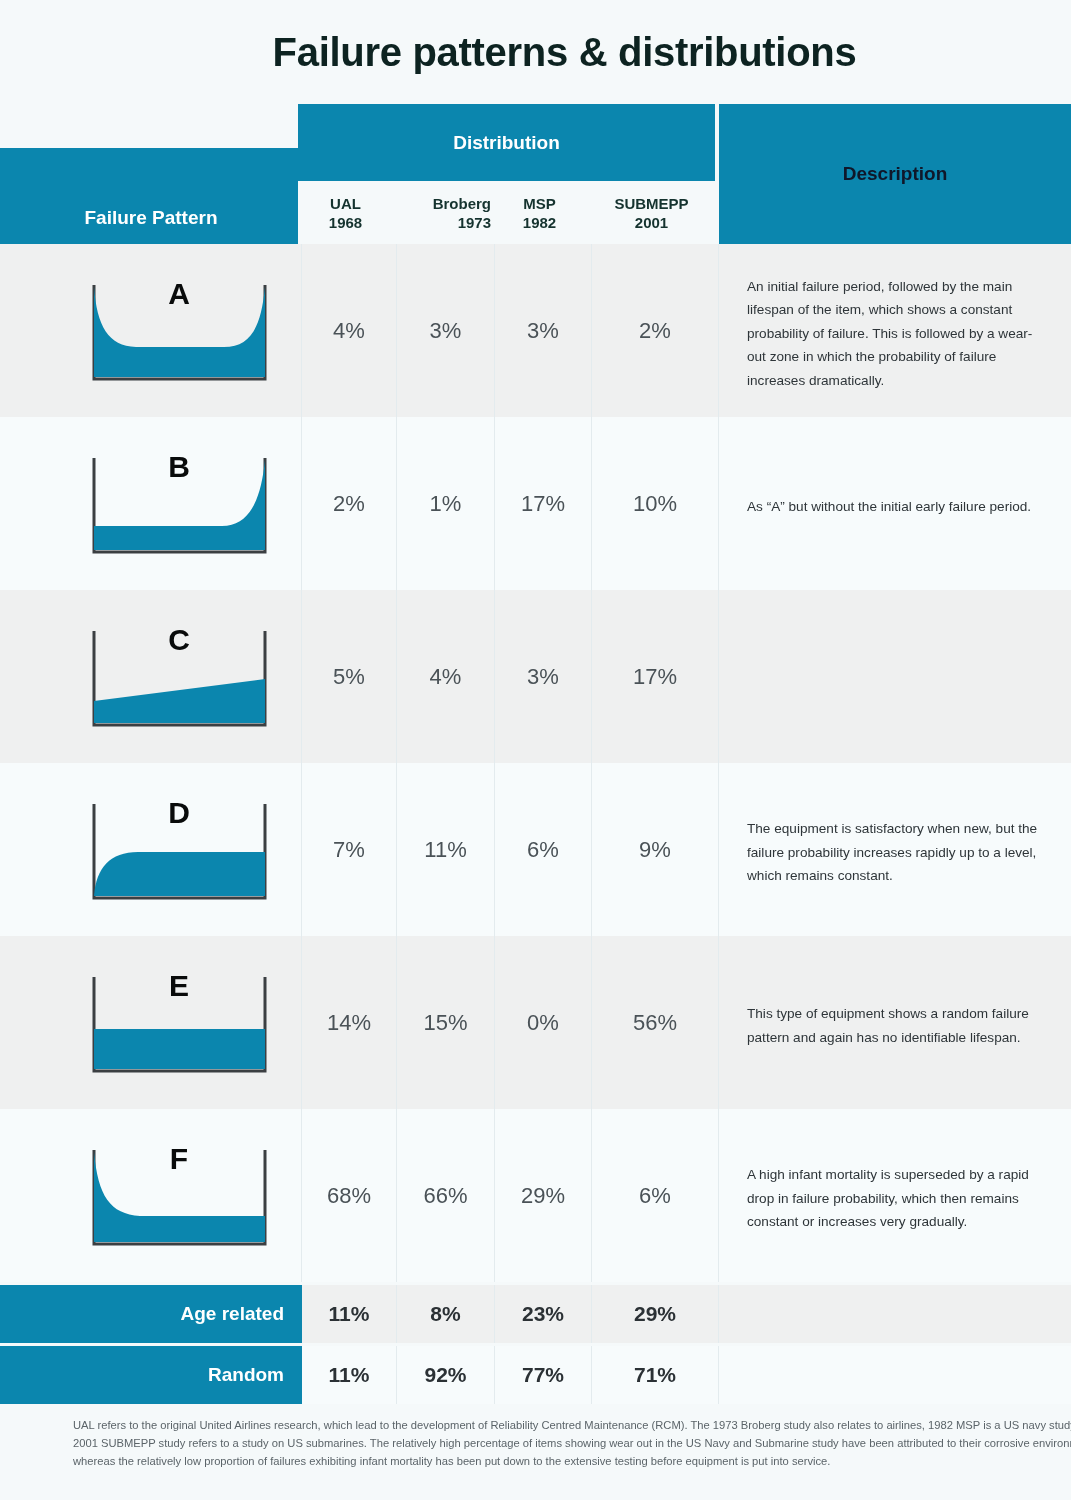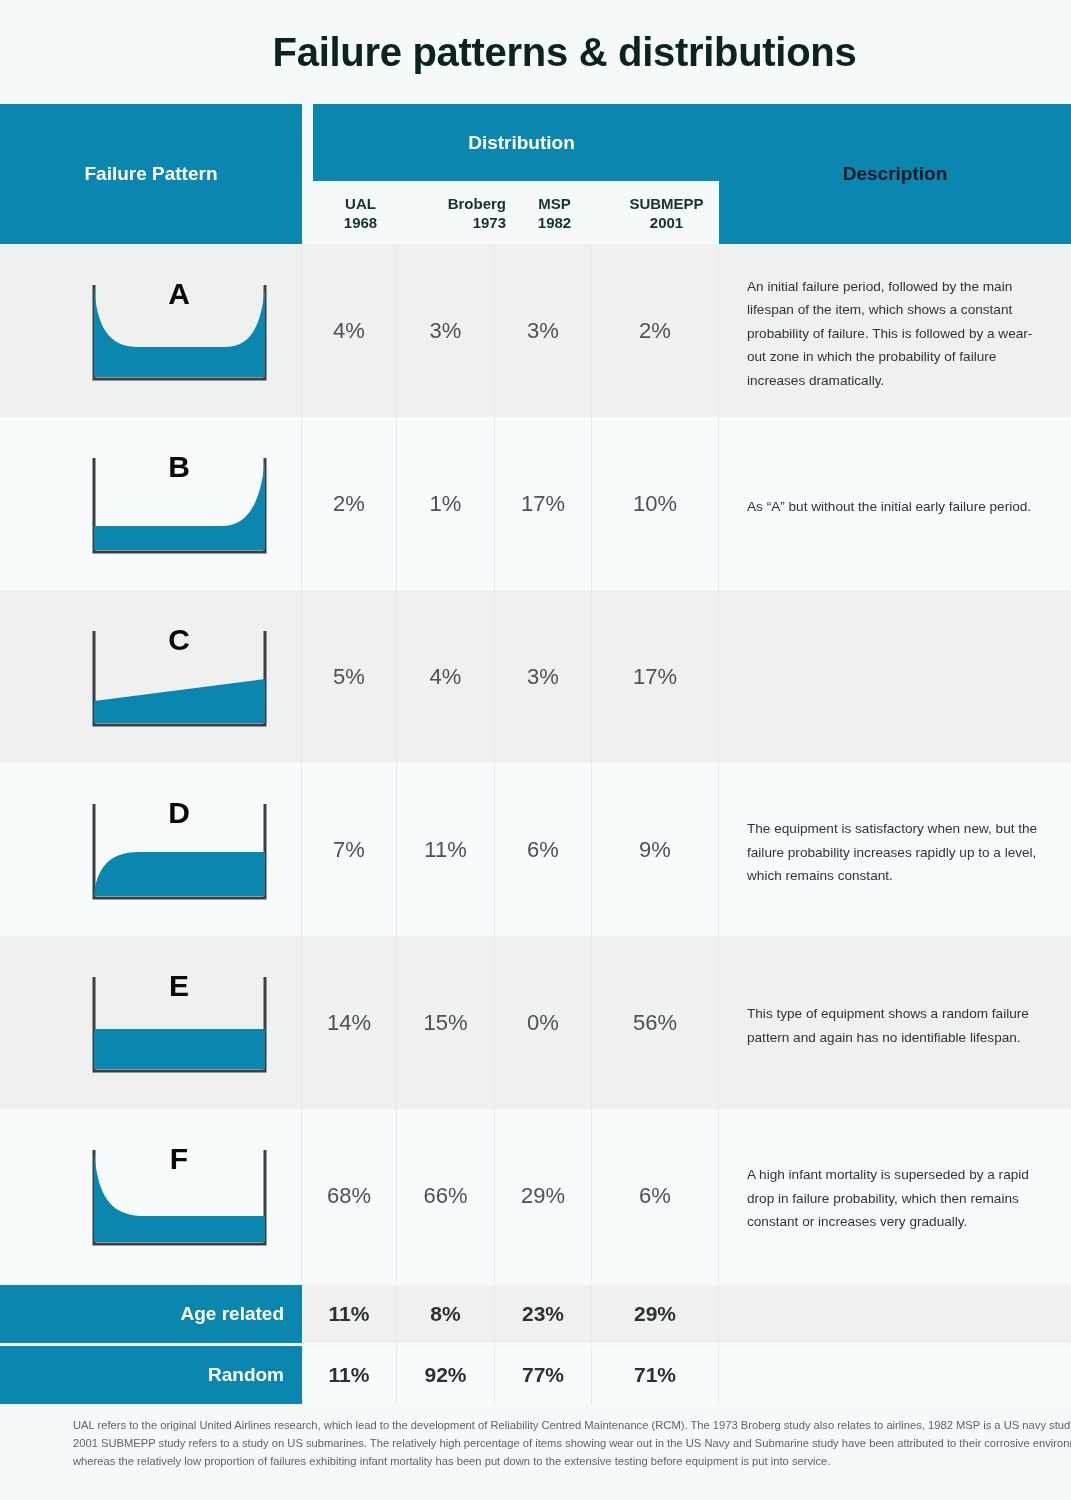--- a/index.html
+++ b/index.html
@@ -33,29 +33,29 @@
   .c3{left:495px;width:97px;}
   .c4{left:592px;width:127px;}
   .col-desc{left:719px;width:352px;}
 
   
   .hdr{position:absolute;left:0;top:0;width:1071px;height:140px;}
   .hdr-blue{position:absolute;top:0;height:140px;background:#0b86ae;}
   .hdr-failure{
     left:0;width:302px;
     display:flex;align-items:center;justify-content:center;
-    color:#ffffff;font-size:19px;font-weight:bold;
+    color:#ffffff;font-size:19px;font-weight:bold;margin-top:44px;
   }
   .hdr-desc{
     left:719px;width:352px;
     display:flex;align-items:center;justify-content:center;
     color:#0f172a;font-size:19px;font-weight:bold;
   }
   .hdr-dist{
-    position:absolute;left:313px;top:0;width:417px;height:140px;
+    position:absolute;left:298px;top:0;width:417px;height:140px;
     background:#0b86ae;
   }
   .hdr-dist-title{
     position:absolute;left:0;top:0;width:417px;height:77px;
     display:flex;align-items:center;justify-content:center;
     color:#ffffff;font-size:19px;font-weight:bold;
     border-bottom:2px solid #f5f9fa;
   }
   .hdr-sub{
     position:absolute;top:79px;height:61px;

